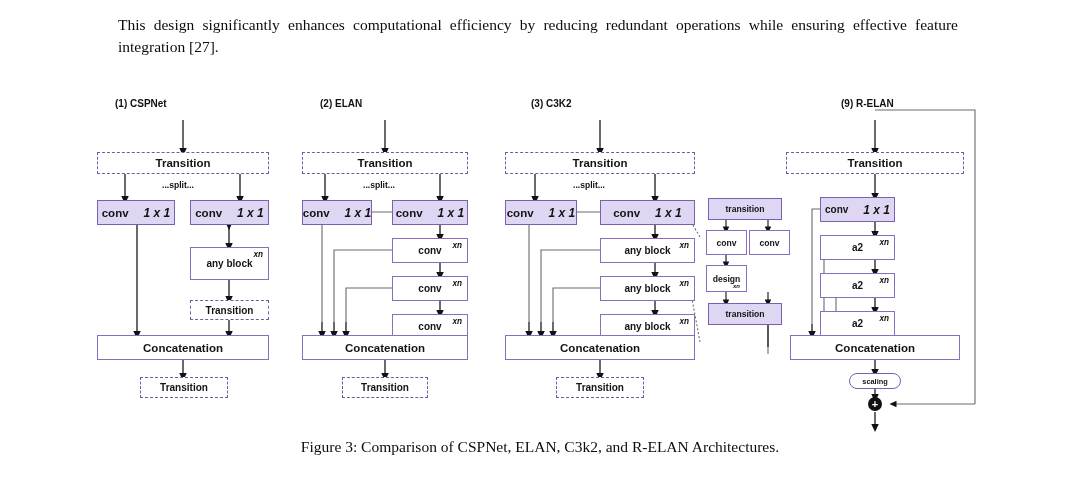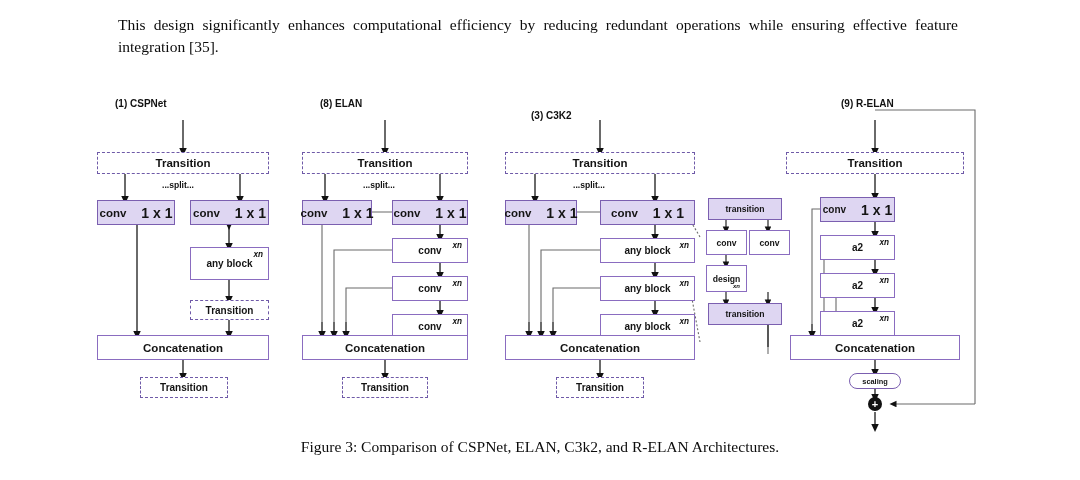--- a/index.html
+++ b/index.html
@@ -41,21 +41,21 @@
   }
   .fill{background:#ded6f2;border:1.2px solid #7b5fb0;}
   .white{background:#ffffff;border:1.2px solid #8a6cc0;}
   .dashed{background:#ffffff;border:1.4px dashed #6f5aa8;}
   .pill{background:#ffffff;border:1.1px solid #7b5fb0;border-radius:9px;}
   
   .t-lg{font-size:11.5px;}
   .t-md{font-size:10px;}
   .t-sm{font-size:8.6px;}
   .t-xs{font-size:7.4px;}
-  .sub{font-size:14px;font-weight:bold;margin-left:15px;}
+  .sub{font-style:italic;font-size:12px;font-weight:bold;margin-left:15px;}
   .xn{
     position:absolute;right:5px;top:2px;
     font-style:italic;font-weight:bold;font-size:8.2px;color:#111;
   }
   .xn-in{
     position:absolute;right:6px;bottom:2px;
     font-style:italic;font-weight:bold;font-size:6px;color:#111;
   }
   .coltitle{
     position:absolute;
@@ -72,21 +72,21 @@
   }
   .addnode{
     position:absolute;width:14px;height:14px;border-radius:50%;
     background:#111;display:flex;align-items:center;justify-content:center;
     color:#fff;font-size:11px;font-weight:bold;line-height:1;
   }
 </style>
 </head>
 <body>
 
-<div id="para">This design significantly enhances computational efficiency by reducing redundant operations while ensuring effective feature integration [35].</div>
+<div id="para">This design significantly enhances computational efficiency by reducing redundant operations while ensuring effective feature integration [27].</div>
 
 <div id="figure">
 
   <svg id="svg-layer" viewBox="0 0 1080 340" xmlns="http://www.w3.org/2000/svg">
     <defs>
       <marker id="ar" markerWidth="7" markerHeight="7" refX="3.2" refY="3" orient="auto">
         <path d="M0,0 L6.4,3 L0,6 z" fill="#111"></path>
       </marker>
       <marker id="arg" markerWidth="7" markerHeight="7" refX="3.2" refY="3" orient="auto">
         <path d="M0,0 L6.4,3 L0,6 z" fill="#111"></path>
@@ -213,21 +213,21 @@
   </div>
 
   <div class="box white t-lg" style="left:97px;top:243px;width:172px;height:25px;">
     <span>Concatenation</span>
   </div>
 
   <div class="box dashed t-md" style="left:140px;top:285px;width:88px;height:21px;">
     <span>Transition</span>
   </div>
 
-  <div class="coltitle" style="left:320px;top:6px;">(8) ELAN</div>
+  <div class="coltitle" style="left:320px;top:6px;">(2) ELAN</div>
 
   <div class="box dashed t-lg" style="left:302px;top:60px;width:166px;height:22px;">
     <span>Transition</span>
   </div>
 
   <div class="splitlbl" style="left:363px;top:88px;">...split...</div>
 
   <div class="box fill t-lg" style="left:302px;top:108px;width:70px;height:25px;">
     <span>conv</span>
     <span class="sub">1 x 1</span>
@@ -254,21 +254,21 @@
   </div>
 
   <div class="box white t-lg" style="left:302px;top:243px;width:166px;height:25px;">
     <span>Concatenation</span>
   </div>
 
   <div class="box dashed t-md" style="left:342px;top:285px;width:86px;height:21px;">
     <span>Transition</span>
   </div>
 
-  <div class="coltitle" style="left:531px;top:18px;text-align:center;">(3) C3K2</div>
+  <div class="coltitle" style="left:531px;top:6px;text-align:center;">(3) C3K2</div>
 
   <div class="box dashed t-lg" style="left:505px;top:60px;width:190px;height:22px;">
     <span>Transition</span>
   </div>
 
   <div class="splitlbl" style="left:573px;top:88px;">...split...</div>
 
   <div class="box fill t-lg" style="left:505px;top:108px;width:72px;height:25px;">
     <span>conv</span>
     <span class="sub">1 x 1</span>

